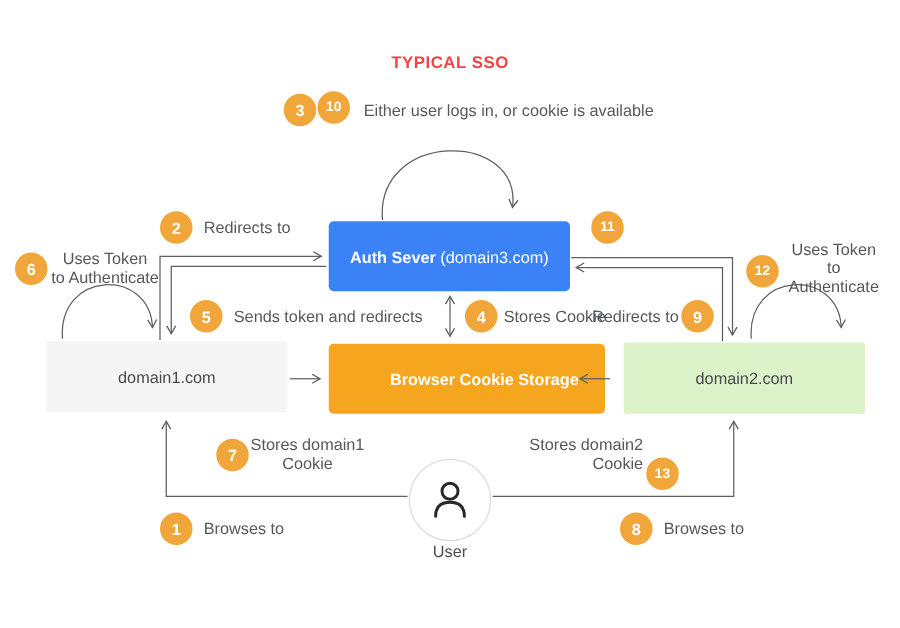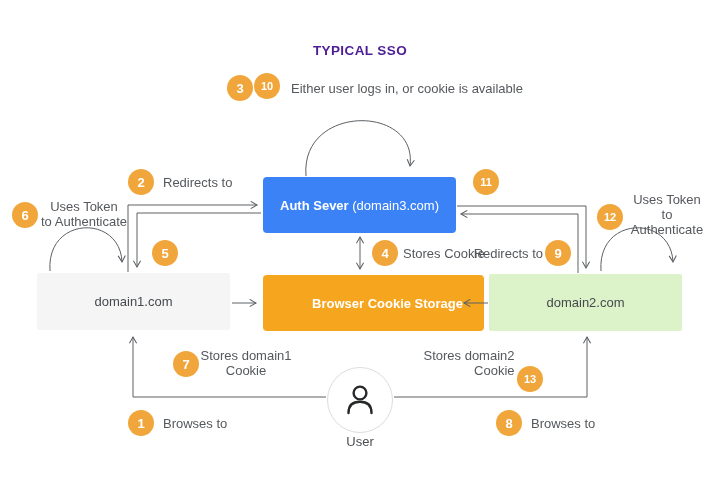--- a/index.html
+++ b/index.html
@@ -4,32 +4,32 @@
 <style>
   html,body{margin:0;padding:0;background:#ffffff;}
   #canvas{
     position:relative;width:720px;height:502px;background:#ffffff;overflow:hidden;
     font-family:"Liberation Sans",sans-serif;color:#54585c;
   }
   .abs{position:absolute;}
   
   .title{
     left:50%;top:50px;transform:translate(-50%,-50%);
-    font-size:13.5px;font-weight:700;letter-spacing:.4px;color:#4c1d95;white-space:nowrap;
+    font-size:13.5px;font-weight:700;letter-spacing:.4px;color:#ef4444;white-space:nowrap;
   }
   
   .node{
     display:flex;align-items:center;justify-content:center;
     font-size:13px;text-align:center;
   }
   .node-auth{left:263px;top:177px;width:193px;height:56px;background:#3b82f6;border-radius:4px;color:#fff;}
   .node-auth .bold{font-weight:700;}
   .node-storage{left:263px;top:275px;width:193px;height:56px;background:#f6a51f;border-radius:4px;color:#fff;font-weight:700;padding-left:28px;}
   .node-d1{left:37px;top:273px;width:193px;height:57px;background:#f5f5f6;border-radius:2px;color:#46494d;}
-  .node-d2{left:489px;top:274px;width:193px;height:57px;background:#dcf2c8;border-radius:2px;color:#46494d;}
+  .node-d2{left:499px;top:274px;width:193px;height:57px;background:#dcf2c8;border-radius:2px;color:#46494d;}
   
   .user-circle{
     left:327px;top:367px;width:66px;height:66px;border-radius:50%;
     background:#fff;border:1px solid #dcdcdc;box-sizing:border-box;
     display:flex;align-items:center;justify-content:center;z-index:3;
   }
   .user-label{left:360px;top:441px;transform:translate(-50%,-50%);font-size:13px;color:#4a4e52;white-space:nowrap;}
   
   .badge{
     width:26px;height:26px;border-radius:50%;background:#f1a63b;color:#fff;
@@ -115,20 +115,21 @@
   <div class="abs lab vmid" style="left:163px;top:182px;">Redirects to</div>
 
   <div class="abs badge" style="left:227px;top:75px;">3</div>
   <div class="abs badge two" style="left:254px;top:73px;">10</div>
   <div class="abs lab vmid" style="left:291px;top:88px;">Either user logs in, or cookie is available</div>
 
   <div class="abs badge" style="left:372px;top:240px;">4</div>
   <div class="abs lab vmid" style="left:403px;top:253px;">Stores Cookie</div>
 
   <div class="abs badge" style="left:152px;top:240px;">5</div>
+  <div class="abs lab vmid" style="left:187px;top:253px;">Sends token and redirects</div>
 
   <div class="abs badge" style="left:12px;top:202px;">6</div>
   <div class="abs lab center" style="left:84px;top:215px;">Uses Token
 to Authenticate</div>
 
   <div class="abs badge" style="left:173px;top:351px;">7</div>
   <div class="abs lab center" style="left:246px;top:364px;">Stores domain1
 Cookie</div>
 
   <div class="abs badge" style="left:496px;top:410px;">8</div>

